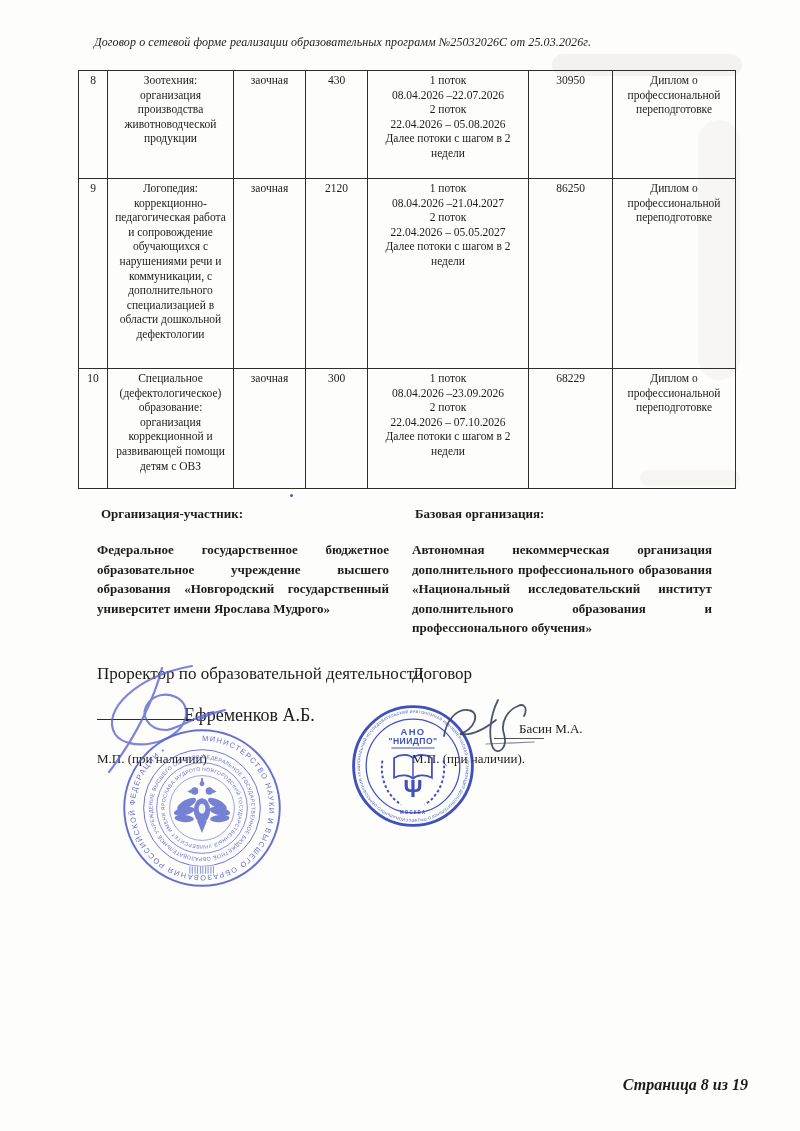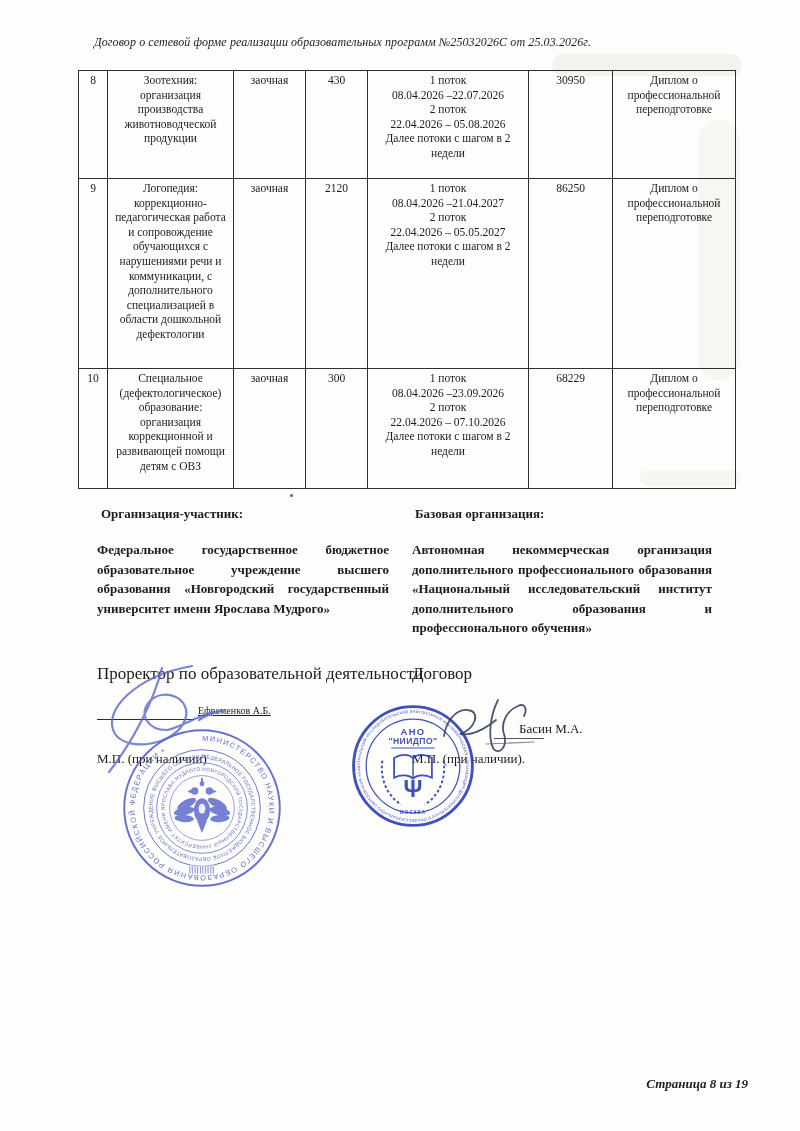--- a/index.html
+++ b/index.html
@@ -42,38 +42,38 @@
   }
   .org-name.left  { left:97px;  width:292px; }
   .org-name.right { left:412px; width:300px; }
 
   .position { position:absolute; top:664px; z-index:2; font-size:17px; }
   .position.left  { left:97px; }
   .position.right { left:412px; }
 
   .sig-line-left { position:absolute; left:97px; top:702px; width:97px; height:17px;
     border-bottom:1.3px solid #2b2b2b; z-index:2; }
-  .signer-left  { position:absolute; left:198px; top:705px; font-size:10px; z-index:2;text-decoration:underline; }
+  .signer-left  { position:absolute; left:184px; top:705px; font-size:18px; z-index:2; }
   .sig-line-right { position:absolute; left:494px; top:722px; width:50px; height:16px;
     border-bottom:1.3px solid #555; z-index:2; }
   .signer-right { position:absolute; left:519px; top:721px; font-size:13px; z-index:2; }
 
   .seal-note { position:absolute; top:751px; z-index:2; font-size:13px;font-family:Liberation Serif, serif; }
   .seal-note.left  { left:97px; }
   .seal-note.right { left:412px; }
 
   .stamp { position:absolute; z-index:5; filter:blur(.35px); pointer-events:none; }
   .stamp.left  { left:121px; top:727px; width:162px; height:162px; }
   .stamp.right { left:350px; top:703px; width:126px; height:126px; }
   .signature-svg { position:absolute; z-index:6; pointer-events:none; }
   .signature-svg.left  { left:95px;  top:662px; width:215px; height:120px; }
   .signature-svg.right { left:438px; top:696px; width:115px; height:62px; }
 
   .page-footer { position:absolute; right:52px; top:1076px; z-index:2;
-    font-style:italic; font-weight:bold; font-size:13px; }
+    font-style:italic; font-weight:bold; font-size:16px; }
 </style>
 </head>
 <body>
 
 <div class="page">
 
   <div class="smudge s1"></div>
   <div class="smudge s2"></div>
   <div class="smudge s3"></div>
 

